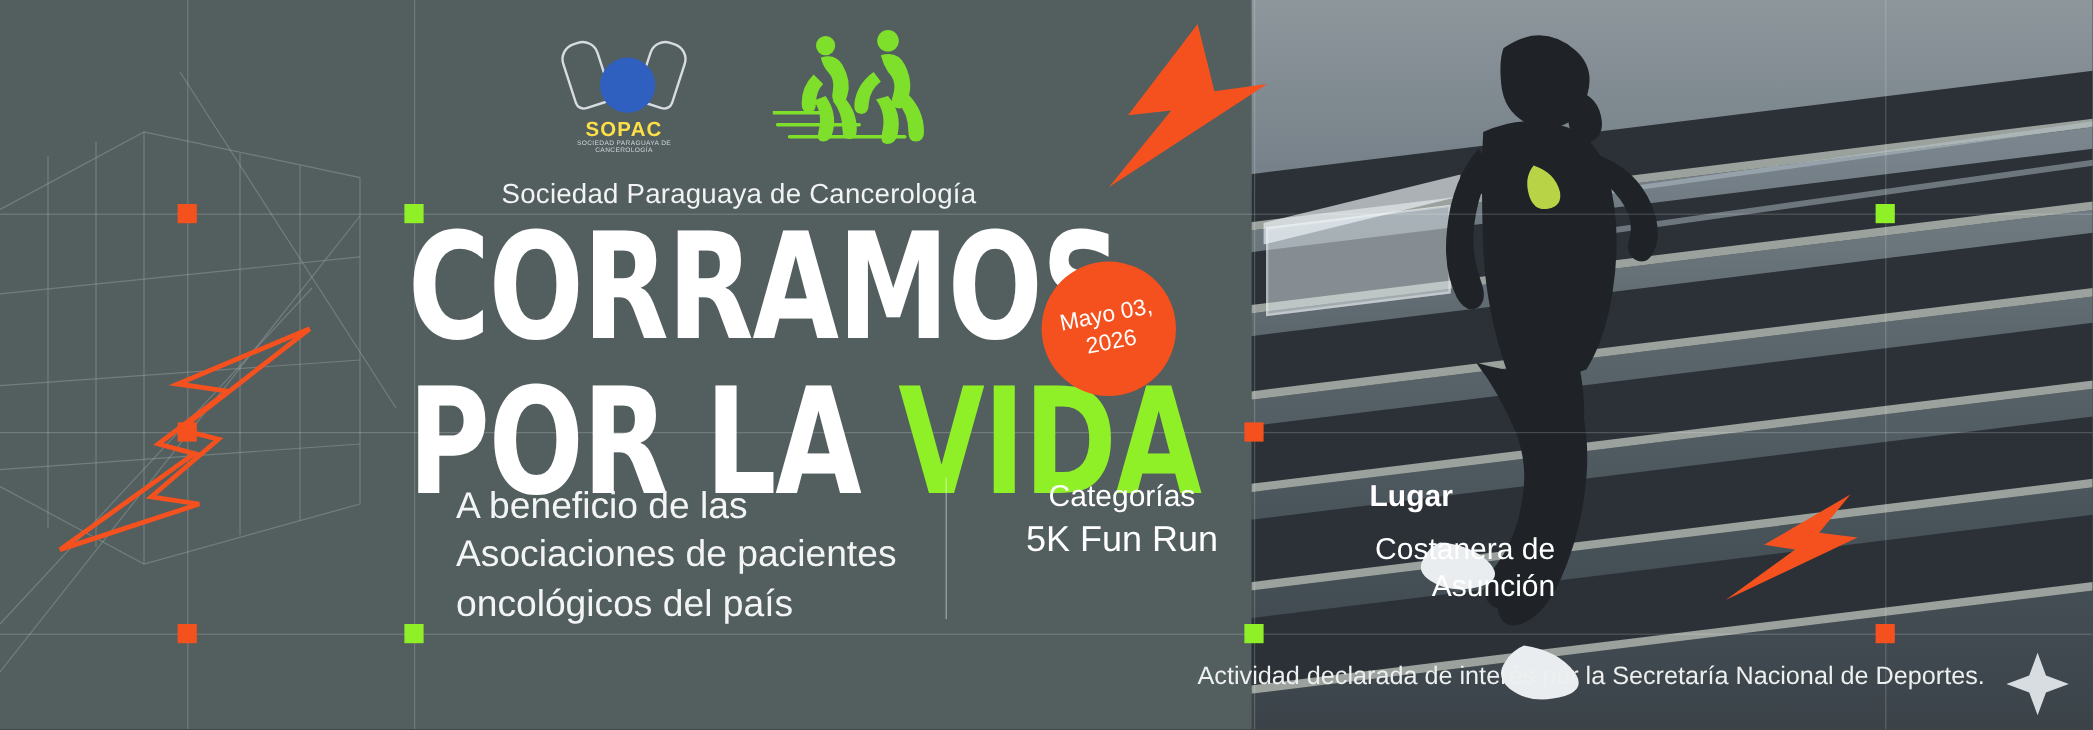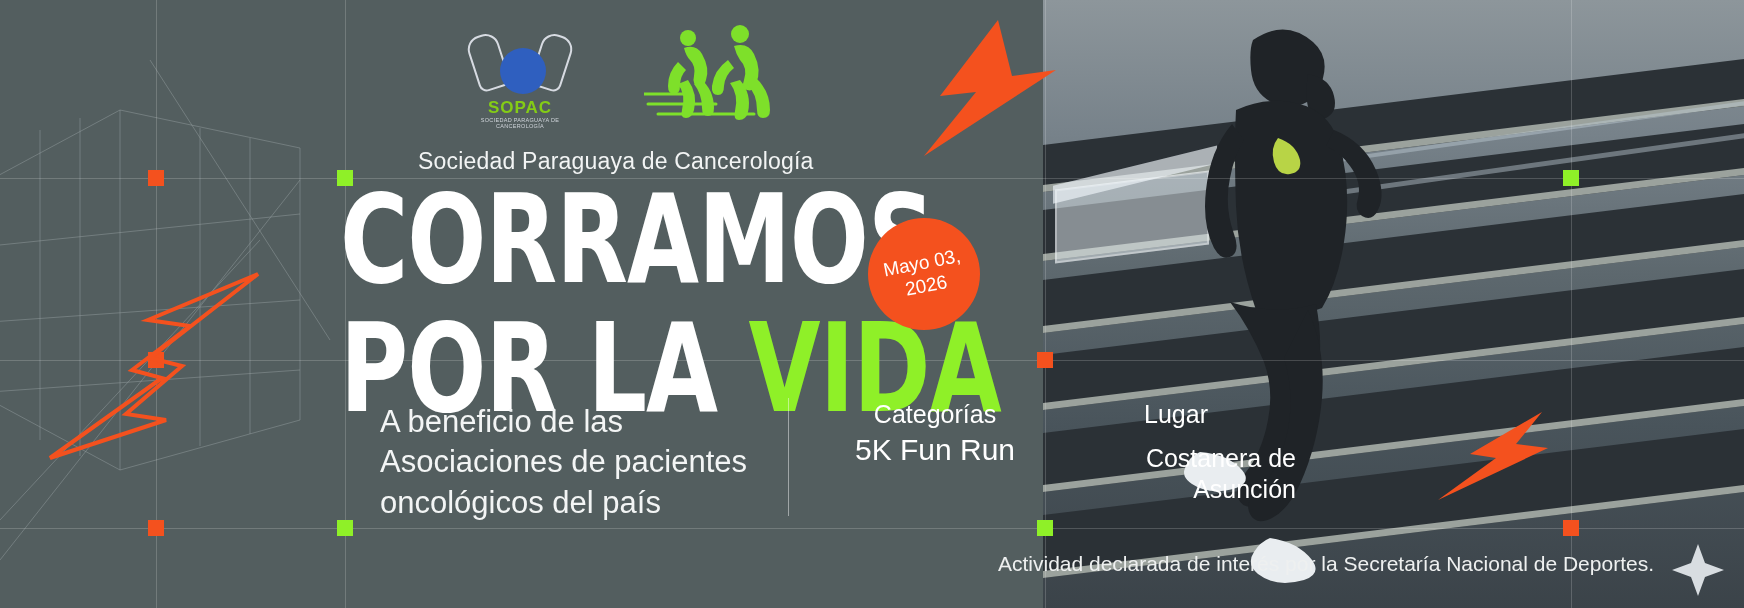--- a/index.html
+++ b/index.html
@@ -110,21 +110,21 @@
     background: #2f5fbf;
   }
   .sopac-hand {
     position: absolute; top: 12px;
     width: 28px; height: 52px;
     border: 2px solid #d7dbe2;
     border-radius: 14px 14px 8px 8px;
   }
   .sopac-text {
     position: absolute; left: 0; top: 76px; width: 108px;
-    font-size: 17px; font-weight: bold; color: #84cc16;
+    font-size: 17px; font-weight: bold; color: #fde047;
     letter-spacing: 1px;
   }
   .sopac-sub {
     position: absolute; left: 0; top: 95px; width: 108px;
     font-size: 5.5px; color: #cfd4da; letter-spacing: .3px;
   }
   .runners-logo { position: relative; width: 150px; height: 100px; }
 
   .org-name {
     position: absolute;
@@ -192,21 +192,21 @@
     font-weight: normal;
   }
   .categories p { margin: 0 0 6px 0; font-size: 30px; line-height: 1.25; }
 
   .place {
     position: absolute;
     left: 1056px; top: 400px;
     width: 240px;
     text-align: center;
   }
-  .place h3 { margin: 0 0 14px 0; font-size: 25px; font-weight: normal; }
+  .place h3 { margin: 0 0 14px 0; font-size: 25px; font-weight: bold; }
   .place p { margin: 0; font-size: 25px; line-height: 1.25; text-align: right; }
 
   .footnote {
     position: absolute;
     left: 0; top: 552px;
     width: 1744px;
     text-align: right;
     font-size: 21px;
     color: #eef0f0;
   }

